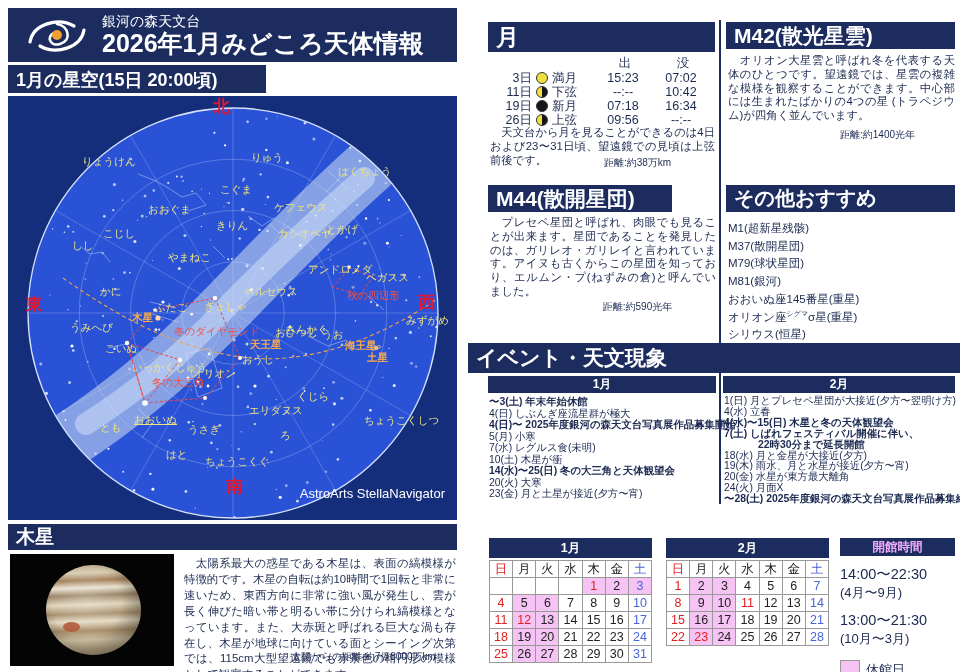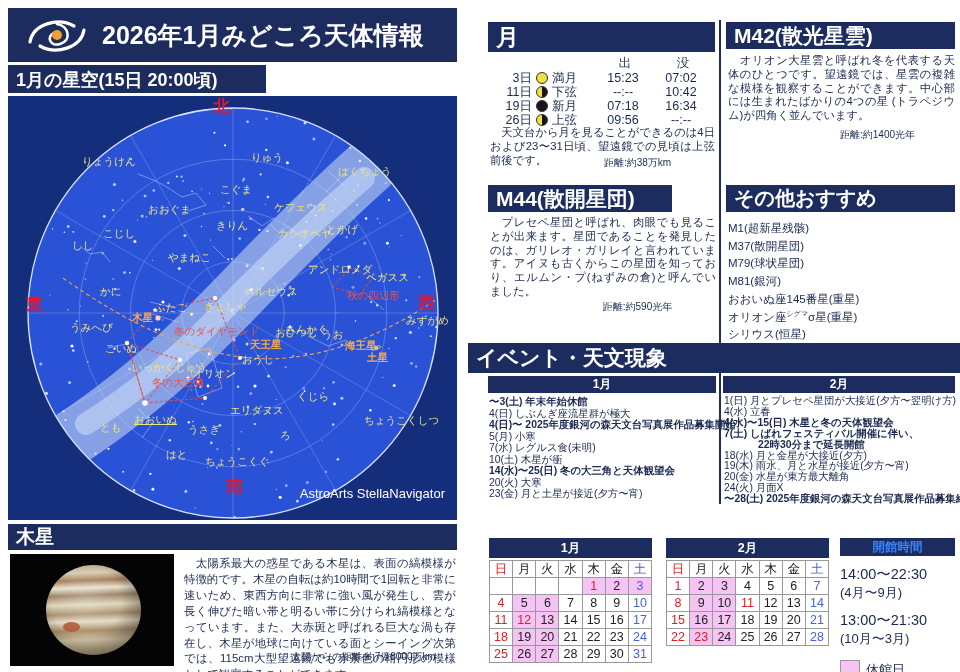--- a/index.html
+++ b/index.html
@@ -54,21 +54,21 @@
   .cal-band{background:#1c2c5f;color:#fff;font-weight:bold;font-size:12.5px;
             text-align:center;height:18px;line-height:18px;width:161px;border:1px solid #1c2c5f}
   .cal-grid{display:grid;grid-template-columns:repeat(7,1fr);gap:1px;background:#999;
             border:1px solid #999;width:161px;margin-top:2px}
   .cell{background:#fff;text-align:center;font-size:12.5px;height:16px;line-height:16px;color:#222}
   .cell.red{color:#e02020}
   .cell.blue{color:#4a63d8}
   .cell.closed{background:#f6c3f5}
   
   #hours{left:840px;top:538px;width:115px}
-  .hband{background:#1c2c5f;color:#3b82f6;font-weight:bold;font-size:12.5px;
+  .hband{background:#1c2c5f;color:#f0abfc;font-weight:bold;font-size:12.5px;
          text-align:center;height:18px;line-height:18px}
   .hl{margin-top:9px}
   .ht{font-size:14.5px}
   .hp{font-size:13px}
   #legend{display:flex;align-items:center;gap:6px;margin-top:12px}
   #legend .sw{width:18px;height:18px;background:#f6c3f5;border:1px solid #999}
   #legend .lt{font-size:13px}
   
   #jup-img{left:10px;top:554px;width:164px;height:112px;background:#040404}
   .jplanet{position:absolute;left:36px;top:11px;width:95px;height:90px;border-radius:50%;
@@ -84,20 +84,21 @@
 <div id="page">
 
   <div id="main-header" class="abs navy">
     <svg width="78" height="48" viewBox="0 0 78 48" style="margin:0 6px 0 10px">
       <path d="M12,31 C15,13 40,6 56,15" stroke="#fff" stroke-width="3.2" fill="none" stroke-linecap="round"></path>
       <path d="M66,19 C63,37 38,44 22,35" stroke="#fff" stroke-width="3.2" fill="none" stroke-linecap="round"></path>
       <path d="M39,13 C51,15 54,30 42,33 C32,36 28,25 36,22" stroke="#fff" stroke-width="2.6" fill="none" stroke-linecap="round"></path>
       <circle cx="39" cy="24" r="5" fill="#f0a030"></circle>
     </svg>
     <div>
+      <div class="obs">銀河の森天文台</div>
       <div class="ttl">2026年1月みどころ天体情報</div>
     </div>
   </div>
 
   <div id="chart-title" class="sech">1月の星空(15日 20:00頃)</div>
 
   <div id="chart-panel" class="abs">
     <svg width="449" height="424" viewBox="0 0 449 424">
       <defs>
           <clipPath id="hc">
@@ -396,21 +397,21 @@
         <div class="sl c" style="left: 147px; top: 206px;">ふたご</div>
         <div class="sl c" style="left: 196px; top: 205px;">ぎょしゃ</div>
         <div class="sl c" style="left: 97px; top: 247px;">こいぬ</div>
         <div class="sl c" style="left: 124px; top: 266px;">いっかくじゅう</div>
         <div class="sl c" style="left: 185px; top: 272px;">オリオン</div>
         <div class="sl c" style="left: 234px; top: 258px;">おうし</div>
         <div class="sl c" style="left: 267px; top: 231px;">おひつじ</div>
         <div class="sl c" style="left: 314px; top: 233px;">うお</div>
         <div class="sl c" style="left: 398px; top: 219px;">みずがめ</div>
         <div class="sl c" style="left: 289px; top: 295px;">くじら</div>
-        <div class="sl c" style="left: 222px; top: 309px;">エリダヌス</div>
+        <div class="sl c" style="left: 241px; top: 309px;">エリダヌス</div>
         <div class="sl c" style="left: 126px; top: 318px; text-decoration: underline;">おおいぬ</div>
         <div class="sl c" style="left: 180px; top: 328px;">うさぎ</div>
         <div class="sl c" style="left: 92px; top: 326px;">とも</div>
         <div class="sl c" style="left: 158px; top: 353px;">はと</div>
         <div class="sl c" style="left: 197px; top: 360px;">ちょうこくぐ</div>
         <div class="sl c" style="left: 356px; top: 319px;">ちょうこくしつ</div>
         <div class="sl c" style="left: 272px; top: 334px;">ろ</div>
         <div class="sl p" style="left: 124px; top: 216px;">木星</div>
         <div class="sl p" style="left: 242px; top: 243px;">天王星</div>
         <div class="sl p" style="left: 337px; top: 244px;">海王星</div>

